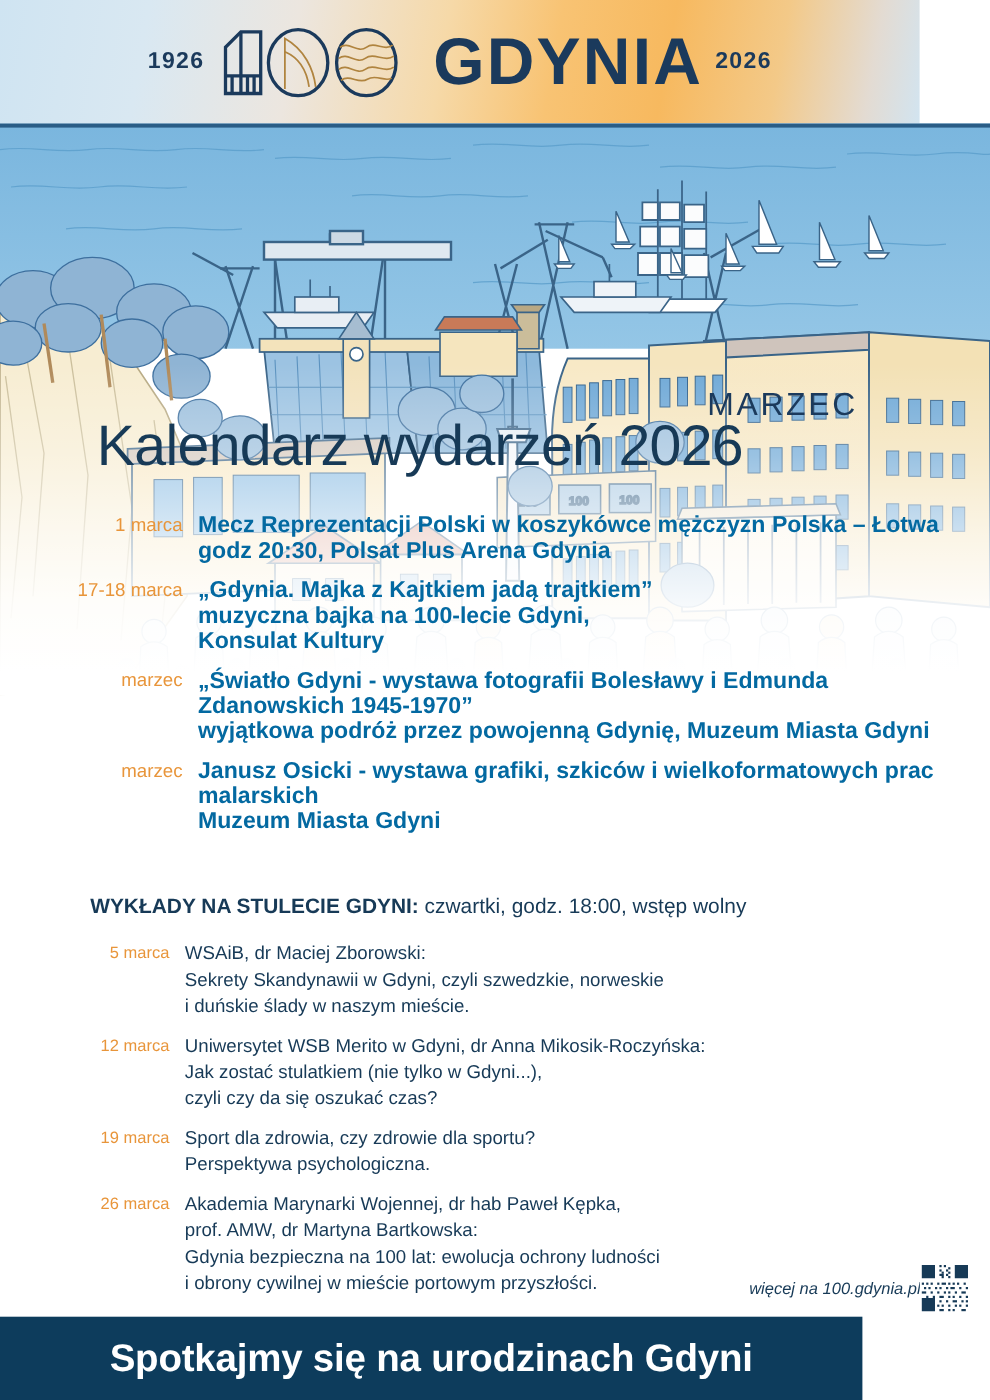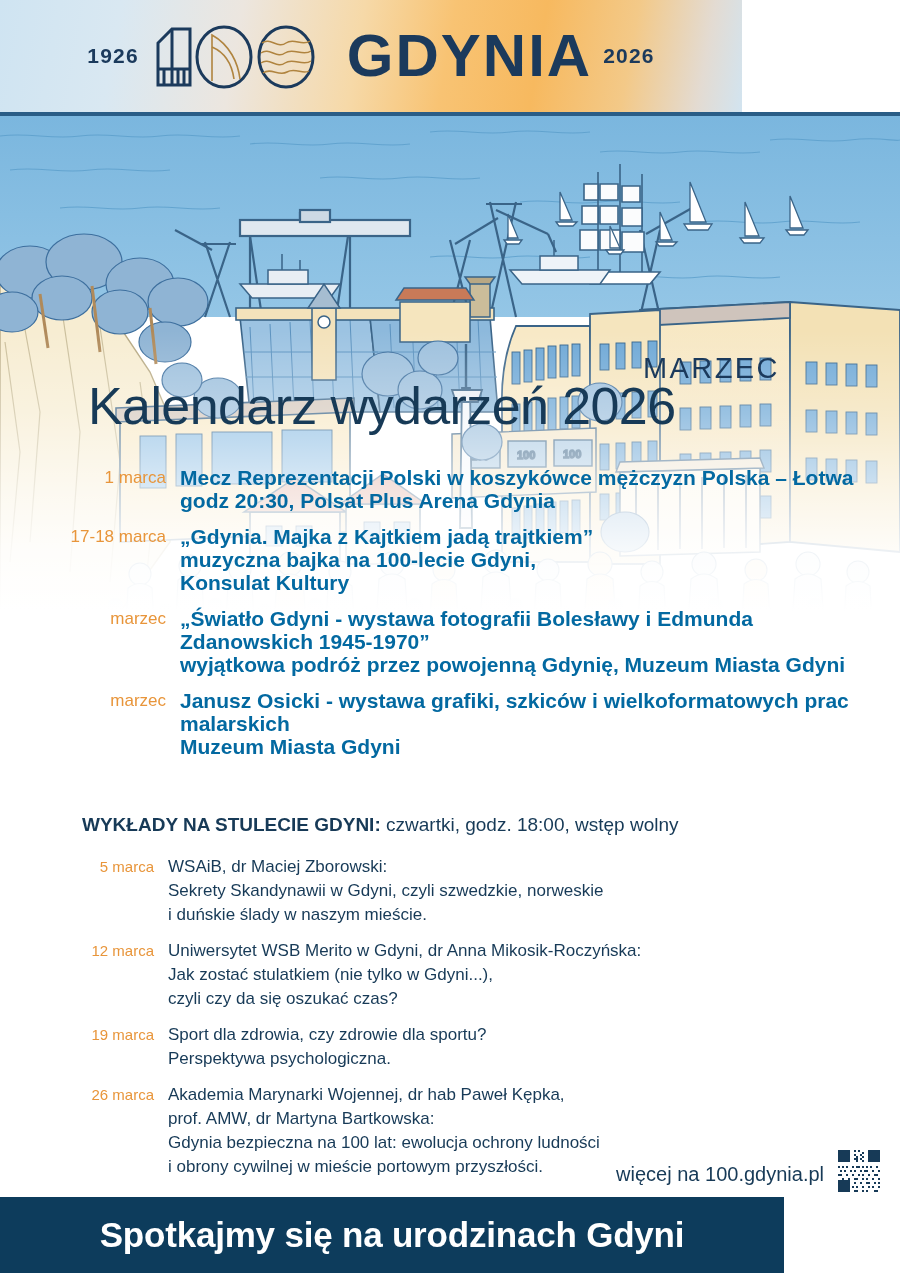--- a/index.html
+++ b/index.html
@@ -18,21 +18,21 @@
     width: 900px;
     height: 1273px;
     background: #ffffff;
     overflow: hidden;
   }
 
   
   .logo-band {
     position: absolute;
     left: 0; top: 0;
-    width: 742px; height: 112px;
+    width: 836px; height: 112px;
     background: linear-gradient(100deg,
         #cfe4f2 0%, #d9e8f2 16%, #ecE6df 32%,
         #f6d9a8 48%, #f8c373 60%, #f7b95f 72%,
         #f3c988 84%, #e3dbd2 94%, #d2e4f0 100%);
     display: flex;
     align-items: center;
     justify-content: center;
     gap: 11px;
   }
   .year-mark {
@@ -164,23 +164,24 @@
     flex: 1 1 auto;
     font-size: 17px;
     color: #173a57;
     line-height: 24px;
     font-weight: normal;
   }
 
   
   .more-info {
     position: absolute;
-    right: 76px; top: 1163px;
-    font-size: 20px;
+    right: 63px; top: 1163px;
+    font-size: 15px;
     color: #173a57;
+    font-style: italic;
   }
   .qr {
     position: absolute;
     right: 18px; top: 1148px;
     width: 46px; height: 46px;
   }
 
   
   .bottom-banner {
     position: absolute;

